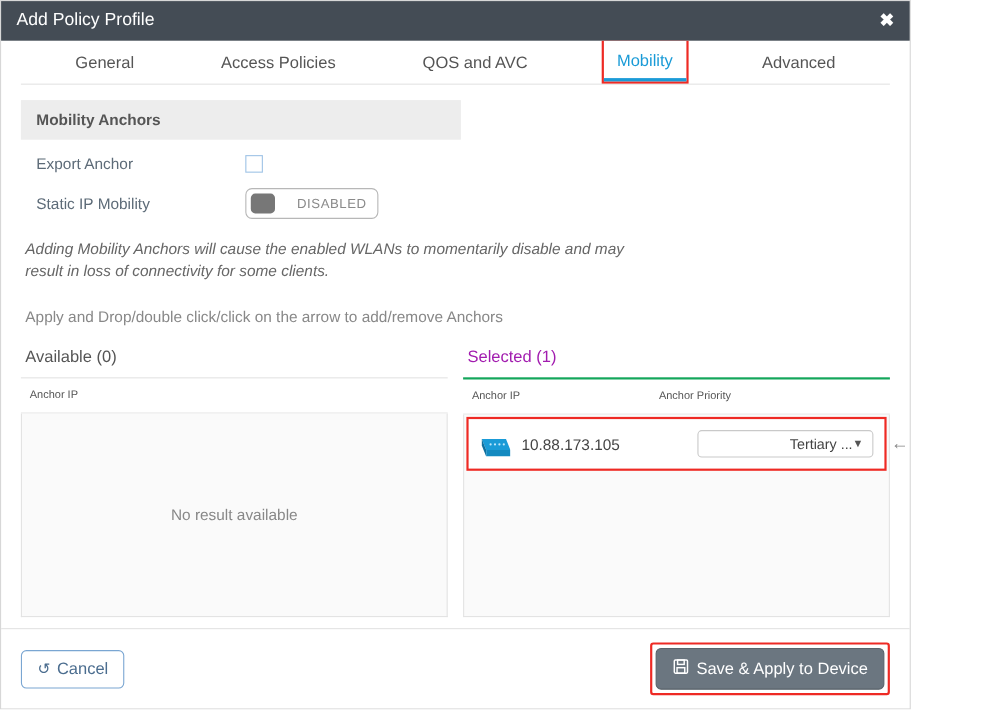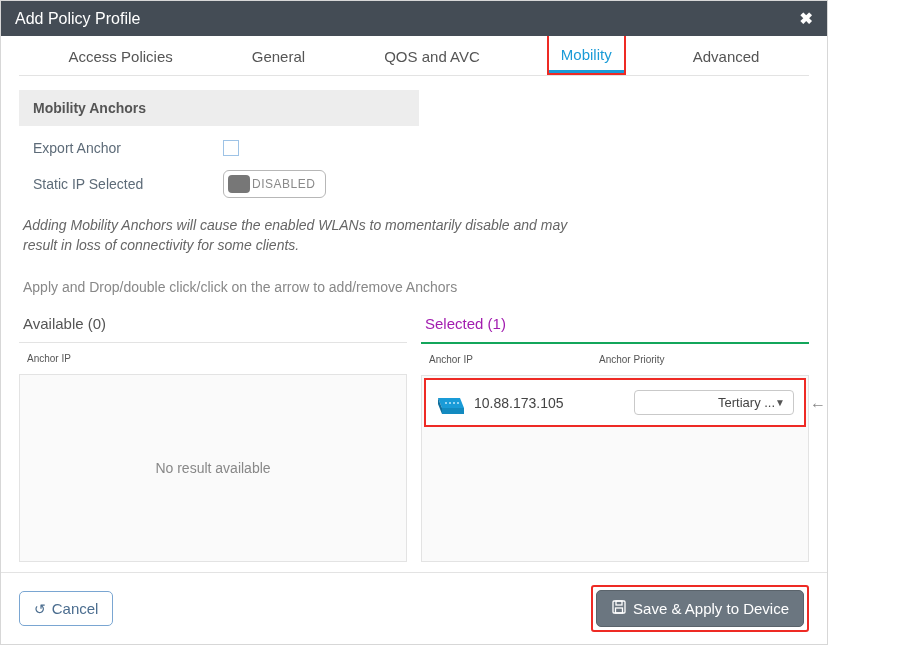--- a/index.html
+++ b/index.html
@@ -82,21 +82,21 @@
     width:16px; height:16px;
     border:1px solid #9ec3e6;
     background:#fff;
   }
   .toggle {
     display:inline-flex;
     align-items:center;
     border:1px solid #b7b7b7;
     border-radius:6px;
     padding:4px 10px 4px 4px;
-    gap:2px;
+    gap:20px;
     color:#8a8a8a;
     font-size:12px;
     letter-spacing:0.5px;
   }
   .toggle-knob {
     width:22px; height:18px;
     background:#777; border-radius:4px;
   }
   .note {
     font-style:italic;
@@ -232,38 +232,38 @@
 <div class="modal">
 
   <div class="titlebar">
     <span>Add Policy Profile</span>
     <span class="closex">✖</span>
   </div>
 
   <div class="body">
 
     <div class="tabs">
+      <div class="tab">General</div>
       <div class="tab">Access Policies</div>
-      <div class="tab">General</div>
       <div class="tab">QOS and AVC</div>
       <div class="tab-highlight">
         <div class="tab active">Mobility</div>
       </div>
       <div class="tab">Advanced</div>
     </div>
 
     <div class="section-header">Mobility Anchors</div>
 
     <div class="form-row">
       <span class="form-label">Export Anchor</span>
       <span class="checkbox"></span>
     </div>
 
     <div class="form-row">
-      <span class="form-label">Static IP Selected</span>
+      <span class="form-label">Static IP Mobility</span>
       <span class="toggle">
         <span class="toggle-knob"></span>
         <span>DISABLED</span>
       </span>
     </div>
 
     <div class="note">Adding Mobility Anchors will cause the enabled WLANs to momentarily disable and may result in loss of connectivity for some clients.</div>
 
     <div class="hint">Apply and Drop/double click/click on the arrow to add/remove Anchors</div>
 

